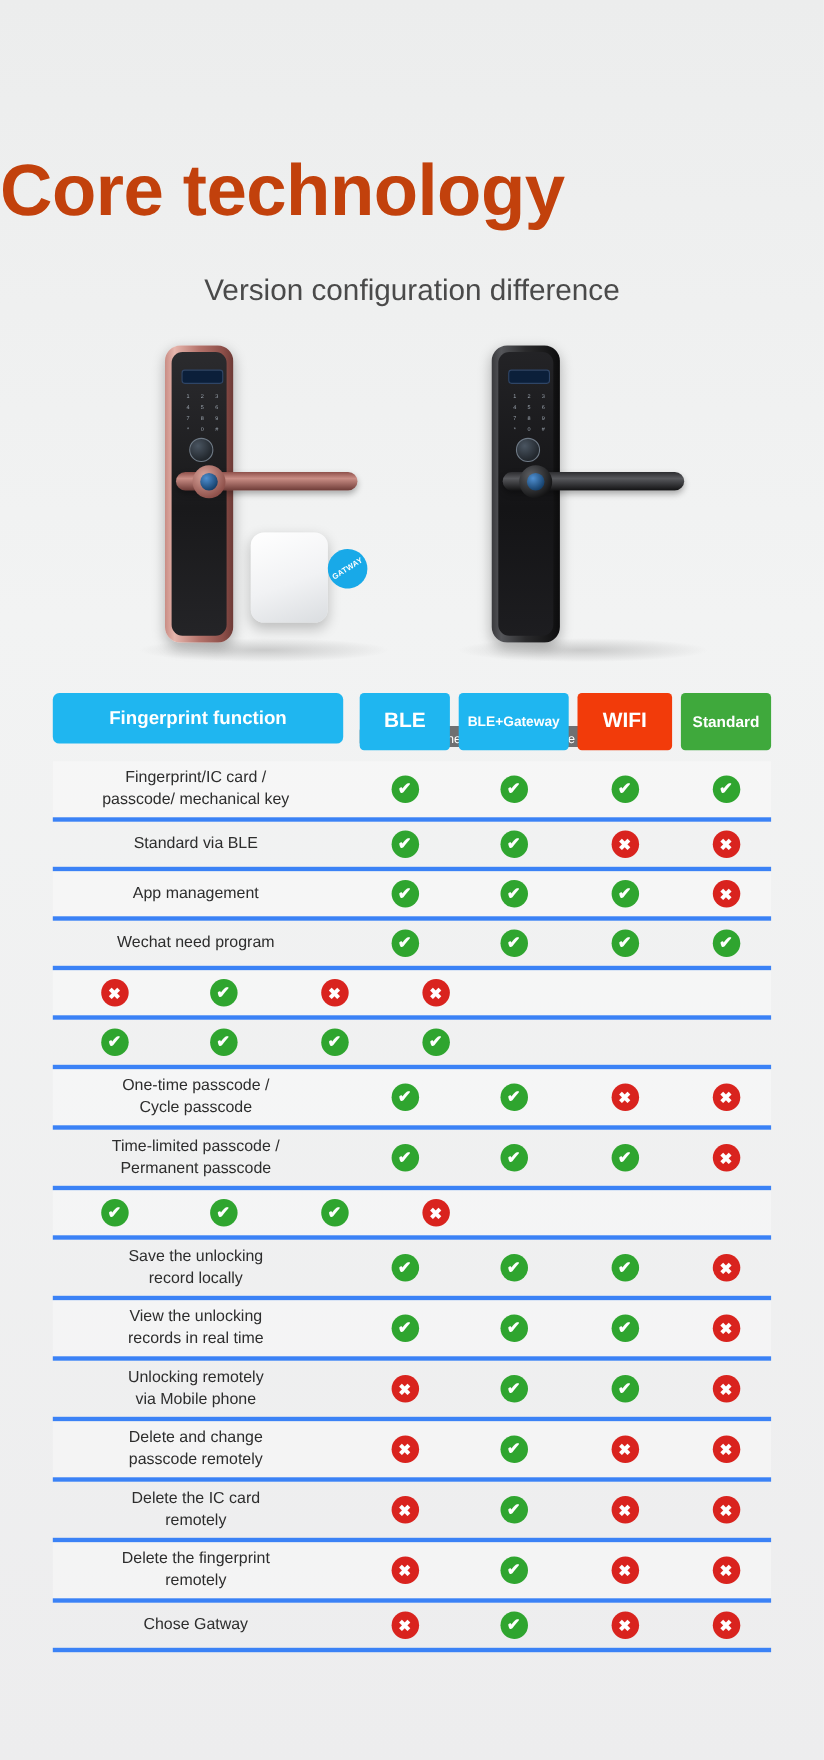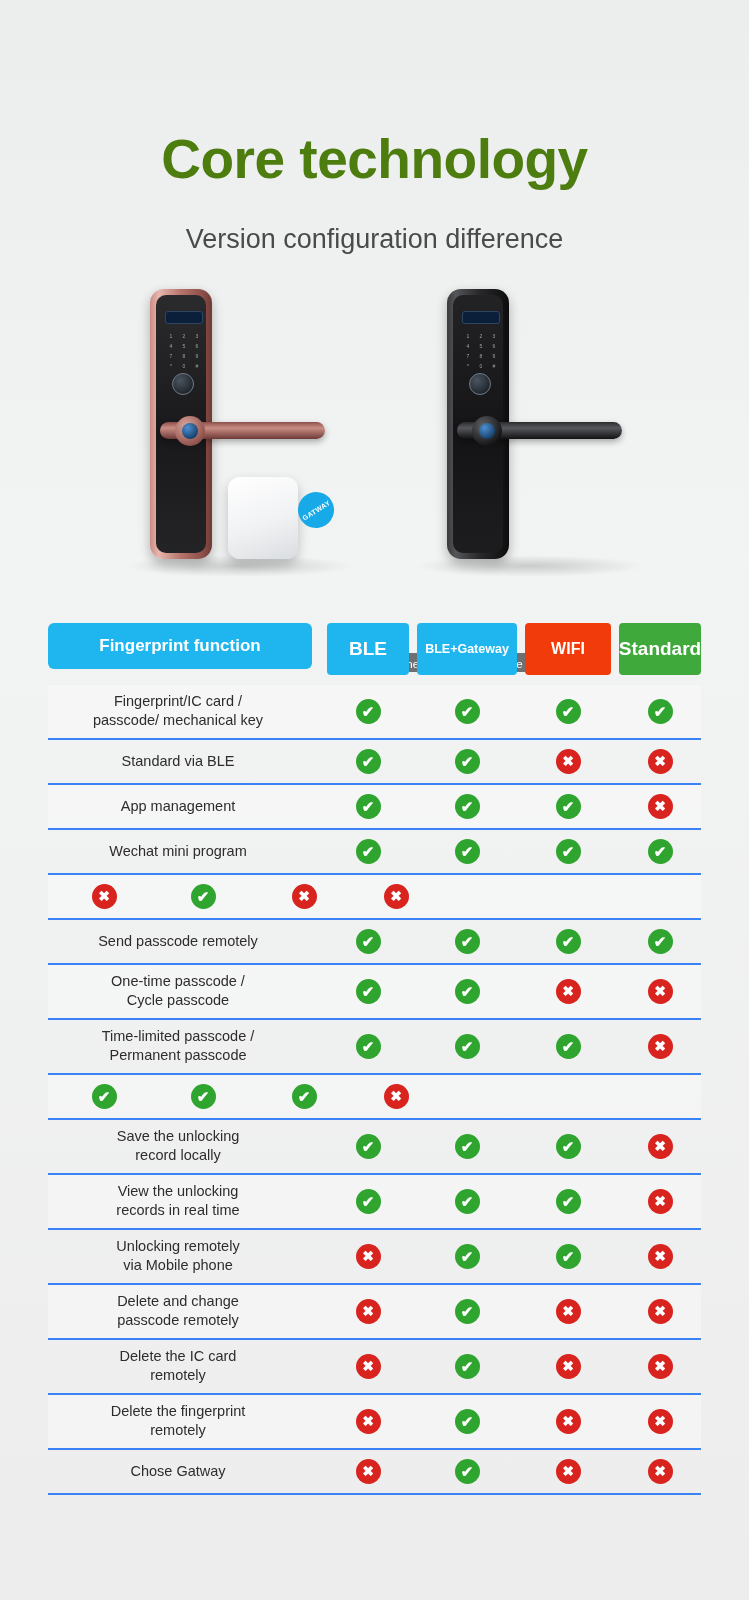--- a/index.html
+++ b/index.html
@@ -9,24 +9,24 @@
     height: 1600px;
     font-family: "Liberation Sans", sans-serif;
     background: linear-gradient(180deg,#eceded 0%,#f2f3f3 35%,#ededee 100%);
     overflow: hidden;
     position: relative;
   }
   .page { width:749px; height:1600px; position:relative; }
 
   
   .title {
-    text-align:center;
-    font-size:55px;
+    text-align:left;
+    font-size:66px;
     font-weight:bold;
-    color:#4d7c0f;
+    color:#c2410c;
     letter-spacing:-0.5px;
     padding-top:95px;
     line-height:1.0;
   }
   .subtitle {
     text-align:center;
     font-size:27px;
     color:#4a4a4a;
     margin-top:22px;
     font-weight:400;
@@ -169,40 +169,40 @@
     height:52px;
     border-radius:4px;
     display:flex; align-items:center; justify-content:center;
     color:#fff; font-weight:bold;
     margin-right:8px;
     position:relative;
     z-index:2;
   }
   .pill-ble { width:82px; background:#1FB6F0; font-size:19px; }
   .pill-gw  { width:100px; background:#1FB6F0; font-size:12.5px; }
-  .pill-wifi{ width:86px; background:#F23B0A; font-size:16px; }
-  .pill-std { width:82px; background:#3FA93C; font-size:19px; margin-right:0; }
+  .pill-wifi{ width:86px; background:#F23B0A; font-size:19px; }
+  .pill-std { width:82px; background:#3FA93C; font-size:14px; margin-right:0; }
   .note-bar {
     position:absolute;
     left:0; top:30px;
     width:275px; height:19px;
     background:#6f7072;
     border-radius:4px;
     color:#fff;
     font-size:11.5px; font-weight:normal;
     display:flex; align-items:center; justify-content:center;
     z-index:1;
     padding-top:4px;
   }
 
   .rows { margin-top:14px; }
   .row {
     display:flex;
     align-items:center;
-    border-bottom:2px solid #3b82f6;
+    border-bottom:4px solid #3b82f6;
     min-height:45px;
   }
   .row.tall { min-height:55px; }
   .row:nth-child(odd) { background:rgba(255,255,255,0.35); }
   .label {
     width:264px;
     padding-left:4px;
     padding-right:8px;
     font-size:14.5px;
     color:#2d2d2d;
@@ -379,21 +379,21 @@
               </div>
             </div>
             <div class="cell c4">
               <div class="mark no">
                 <span>✖</span>
               </div>
             </div>
           </div>
         </div>
         <div class="row">
-          <div class="label">Wechat mini program</div>
+          <div class="label">Wechat need program</div>
           <div class="marks">
             <div class="cell c1">
               <div class="mark yes">
                 <span>✔</span>
               </div>
             </div>
             <div class="cell c2">
               <div class="mark yes">
                 <span>✔</span>
               </div>
@@ -428,21 +428,20 @@
               </div>
             </div>
             <div class="cell c4">
               <div class="mark no">
                 <span>✖</span>
               </div>
             </div>
           </div>
         </div>
         <div class="row">
-          <div class="label">Send passcode remotely</div>
           <div class="marks">
             <div class="cell c1">
               <div class="mark yes">
                 <span>✔</span>
               </div>
             </div>
             <div class="cell c2">
               <div class="mark yes">
                 <span>✔</span>
               </div>

